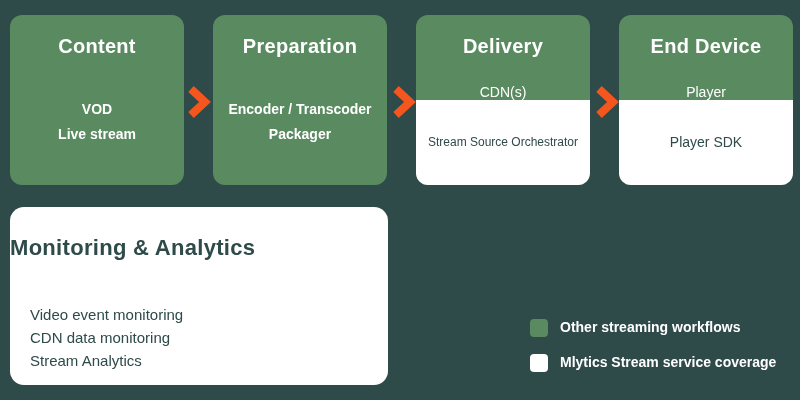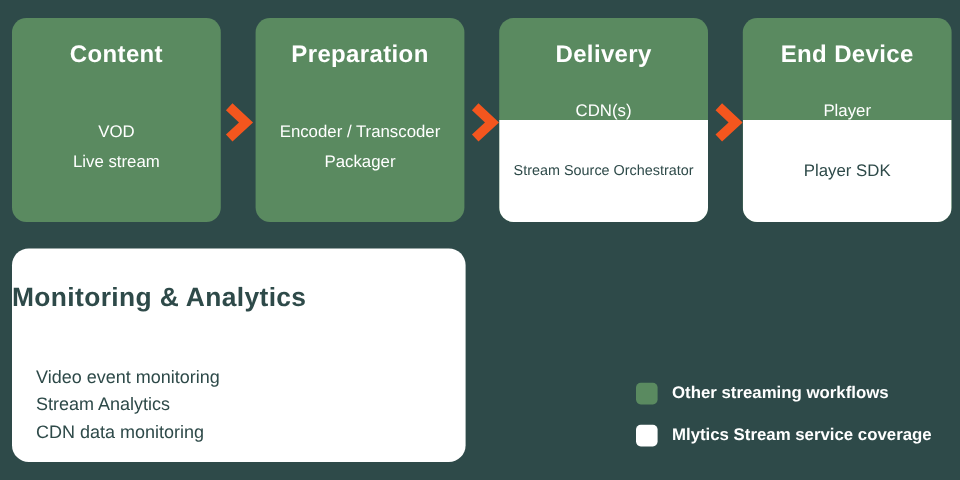--- a/index.html
+++ b/index.html
@@ -16,21 +16,21 @@
     position:absolute; top:15px; width:174px; height:170px;
     background:#5A8A60; border-radius:12px; overflow:hidden;
     display:flex; flex-direction:column;
     color:#FFFFFF; text-align:center;
   }
   .box-title {
     font-size:20px; font-weight:bold; padding-top:20px; letter-spacing:0.3px;
   }
   .box-body {
     flex:1; display:flex; flex-direction:column; justify-content:center;
-    gap:6px; font-size:14px; line-height:1.3;
+    gap:6px; font-size:14px; line-height:1.3;font-weight:bold;
   }
   .box-head {
     height:85px; display:flex; flex-direction:column; align-items:center;justify-content:space-between;
   }
   .box-sub { font-size:14px; margin-top:13px; }
   .white-section {
     flex:1; background:#FFFFFF; color:#2E4A49;
     display:flex; flex-direction:column; justify-content:center;
     gap:5px; font-size:12px; line-height:1.25;
   }
@@ -109,22 +109,22 @@
     </div>
     <div class="white-section md">
       <div>Player SDK</div>
     </div>
   </div>
 
   <div class="monitor">
     <div class="monitor-title">Monitoring &amp; Analytics</div>
     <div class="monitor-items">
       <div>Video event monitoring</div>
+      <div>CDN data monitoring</div>
       <div>Stream Analytics</div>
-      <div>CDN data monitoring</div>
     </div>
   </div>
 
   <div class="legend">
     <div class="legend-row">
       <span class="swatch swatch-green"></span>
       <span class="legend-label">Other streaming workflows</span>
     </div>
     <div class="legend-row">
       <span class="swatch swatch-white"></span>

